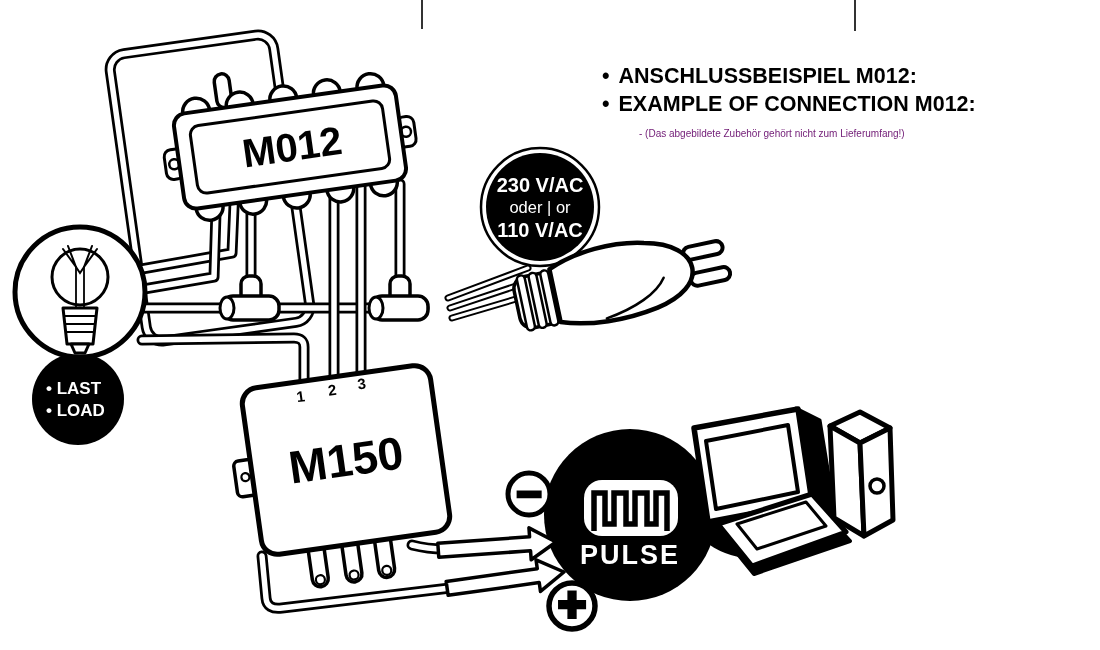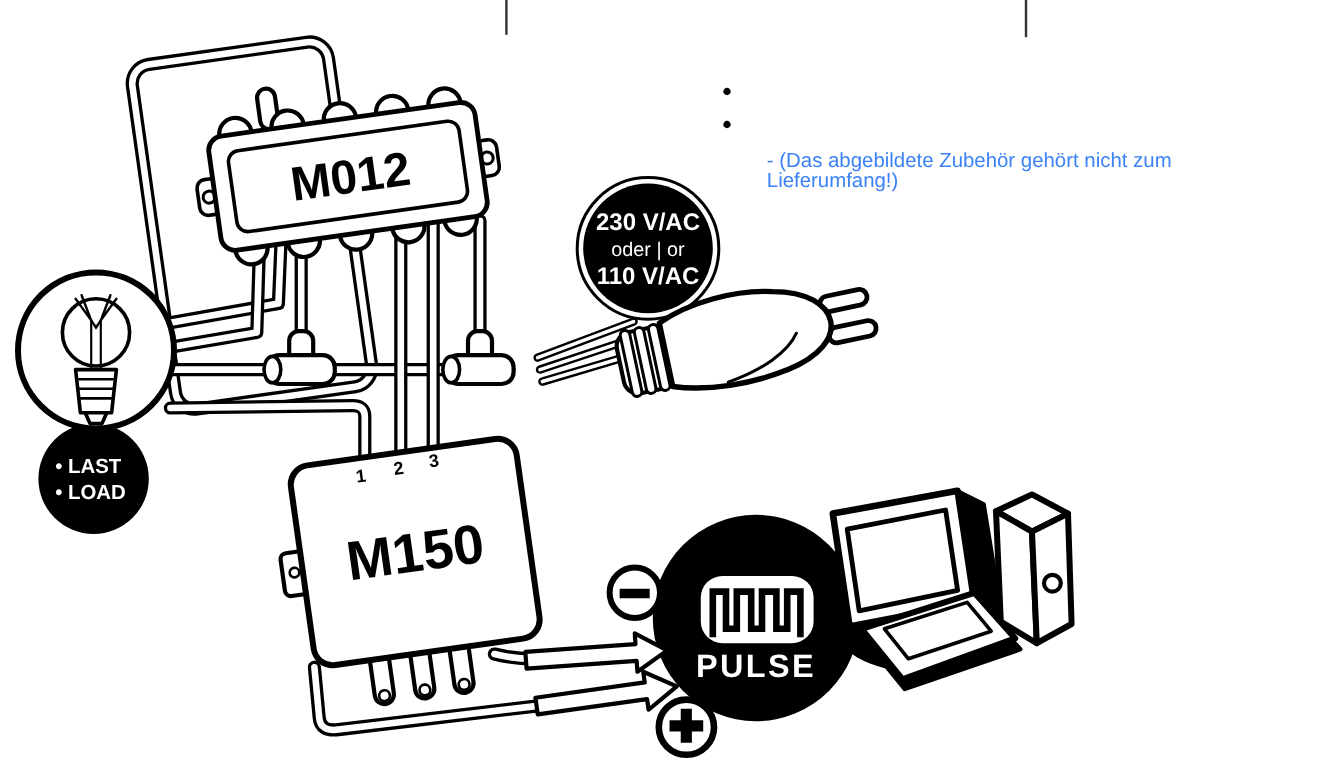--- a/index.html
+++ b/index.html
@@ -23,21 +23,21 @@
   .t-pw-b { font:bold 20px "Liberation Sans", sans-serif; fill:#fff; }
   .t-pw-r { font:16.5px "Liberation Sans", sans-serif; fill:#fff; }
   .t-load { font:bold 17px "Liberation Sans", sans-serif; fill:#fff; }
   .t-pulse{ font:bold 27px "Liberation Sans", sans-serif; fill:#fff; letter-spacing:2px; }
   .t-sign { font:bold 44px "Liberation Sans", sans-serif; fill:#000; stroke:#000; stroke-width:3; }
   .t-plus { font:bold 48px "Liberation Sans", sans-serif; fill:#000; stroke:#000; stroke-width:4; }
 
   .title-block { position:absolute; left:602px; top:62px; width:480px; color:#000; }
   .tb-head { display:flex; gap:9px; font-weight:bold; font-size:21.5px; line-height:28px; }
   .tb-dot  { flex:0 0 auto; }
-  .tb-notes{ margin-top:8px; padding-left:37px; font-size:17px; line-height:16.5px; color:#3b82f6; }
+  .tb-notes{ margin-top:8px; padding-left:37px; font-size:10px; line-height:16.5px; color:#701a75; }
 </style>
 </head>
 <body>
 
 <div class="stage">
 
   <svg class="diagram" width="1100" height="650" viewBox="0 0 1100 650">
 
     <line x1="422" y1="0" x2="422" y2="29" stroke="#333" stroke-width="2"></line>
     <line x1="855" y1="0" x2="855" y2="31" stroke="#333" stroke-width="2"></line>
@@ -240,22 +240,24 @@
       <polygon class="shape" stroke-width="3.5" points="0,0 -26,-16 -26,-7 -118,-7 -118,7 -26,7 -26,16"></polygon>
     </g>
     <g transform="translate(564,572) rotate(-8)">
       <polygon class="shape" stroke-width="3.5" points="0,0 -26,-16 -26,-7 -118,-7 -118,7 -26,7 -26,16"></polygon>
     </g>
   </svg>
 
   <div class="title-block">
     <div class="tb-head">
       <span class="tb-dot">•</span>
+      <span>ANSCHLUSSBEISPIEL M012:</span>
     </div>
     <div class="tb-head">
       <span class="tb-dot">•</span>
+      <span>EXAMPLE OF CONNECTION M012:</span>
     </div>
     <div class="tb-notes">
       <div>- (Das abgebildete Zubehör gehört nicht zum Lieferumfang!)</div>
     </div>
   </div>
 
 </div>
 
 </body></html>

